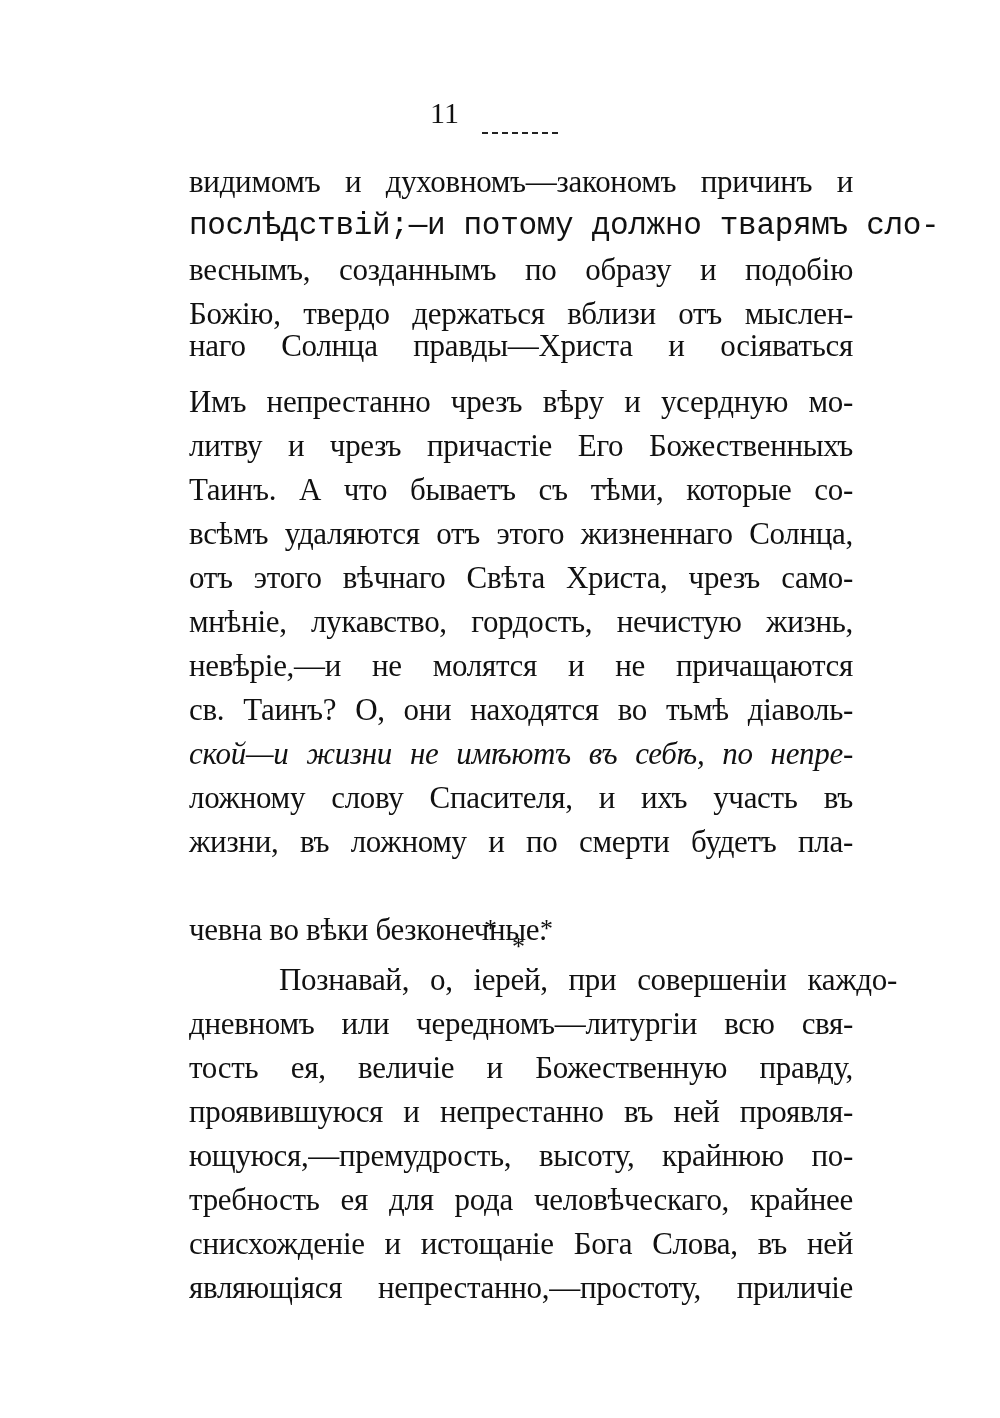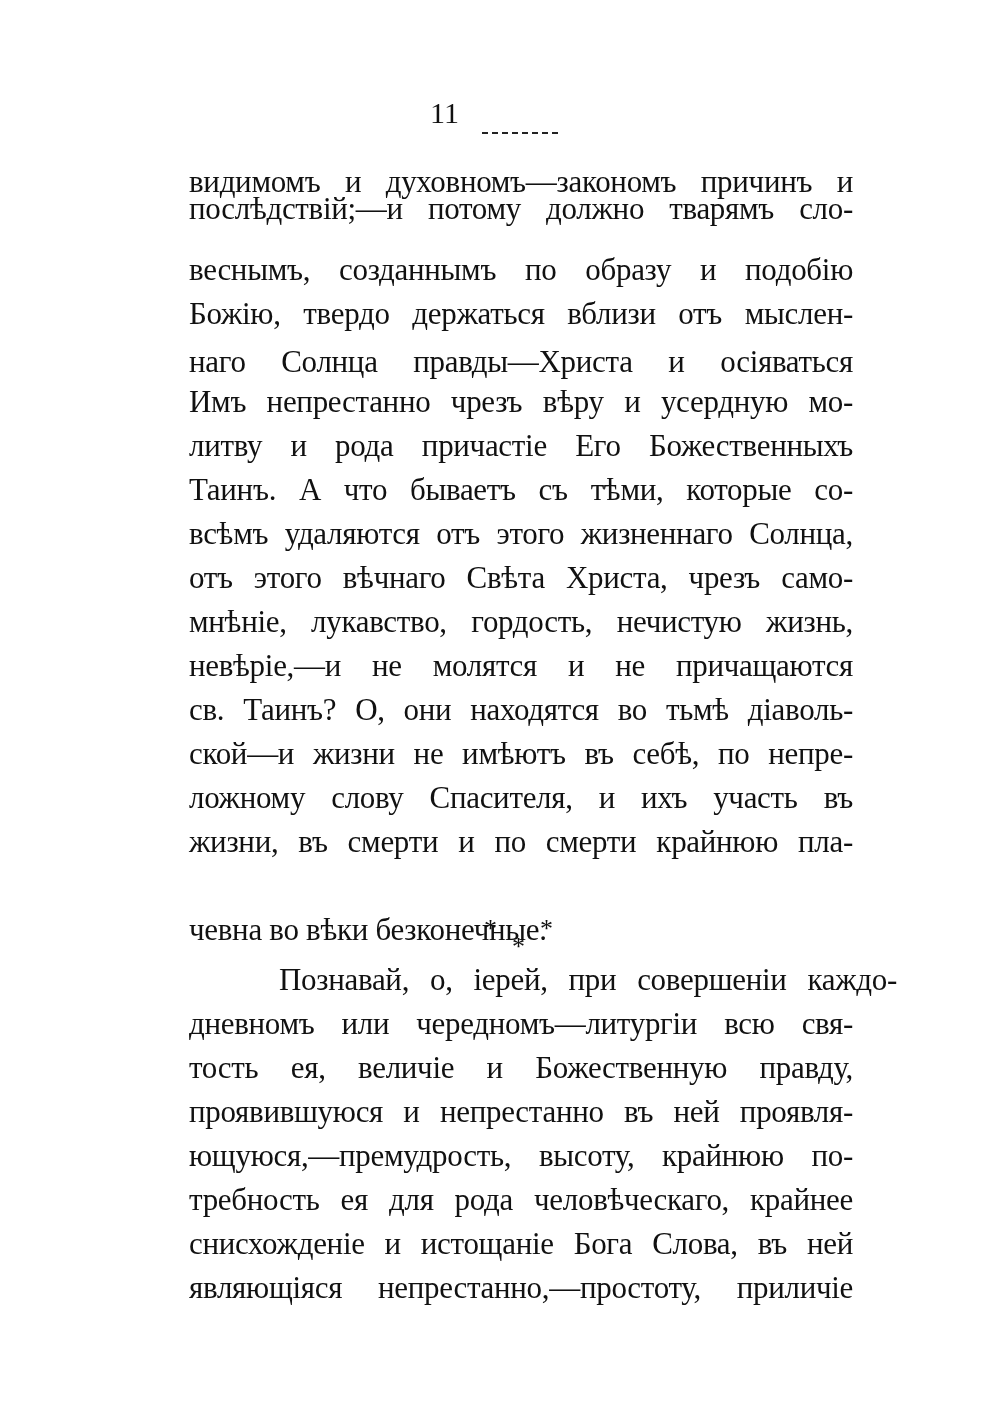--- a/index.html
+++ b/index.html
@@ -30,35 +30,35 @@
   .asterism span { position: absolute; font-size: 26px; line-height: 26px; }
 </style>
 </head>
 <body>
 
 <div class="page-number">11</div>
 <div class="page-rule"></div>
 
 <div class="text-block" style="top:160px;">
   <div class="line" style="top:0px;">видимомъ и духовномъ—закономъ причинъ и</div>
-  <div class="line" style="top:27px;">послѣдствій;—и потому должно тварямъ сло-</div>
+  <div class="line" style="top:44px;font-family:Liberation Mono, monospace;">послѣдствій;—и потому должно тварямъ сло-</div>
   <div class="line" style="top:88px;">веснымъ, созданнымъ по образу и подобію</div>
   <div class="line" style="top:132px;">Божію, твердо держаться вблизи отъ мыслен-</div>
-  <div class="line" style="top:180px;">наго Солнца правды—Христа и осіяваться</div>
+  <div class="line" style="top:164px;">наго Солнца правды—Христа и осіяваться</div>
   <div class="line" style="top:220px;">Имъ непрестанно чрезъ вѣру и усердную мо-</div>
-  <div class="line" style="top:264px;">литву и рода причастіе Его Божественныхъ</div>
+  <div class="line" style="top:264px;">литву и чрезъ причастіе Его Божественныхъ</div>
   <div class="line" style="top:308px;">Таинъ. А что бываетъ съ тѣми, которые со-</div>
   <div class="line" style="top:352px;">всѣмъ удаляются отъ этого жизненнаго Солнца,</div>
   <div class="line" style="top:396px;">отъ этого вѣчнаго Свѣта Христа, чрезъ само-</div>
   <div class="line" style="top:440px;">мнѣніе, лукавство, гордость, нечистую жизнь,</div>
   <div class="line" style="top:484px;">невѣріе,—и не молятся и не причащаются</div>
   <div class="line" style="top:528px;">св. Таинъ? О, они находятся во тьмѣ діаволь-</div>
-  <div class="line" style="top:572px;">ской—и жизни не имѣютъ въ себѣ, по непре-</div>
+  <div class="line" style="top:572px;font-style:italic;">ской—и жизни не имѣютъ въ себѣ, по непре-</div>
   <div class="line" style="top:616px;">ложному слову Спасителя, и ихъ участь въ</div>
-  <div class="line" style="top:660px;">жизни, въ смерти и по смерти крайнюю пла-</div>
+  <div class="line" style="top:660px;">жизни, въ ложному и по смерти будетъ пла-</div>
   <div class="line last" style="top:704px;">чевна во вѣки безконечные.</div>
 </div>
 
 <div class="asterism">
   <span style="left:484px; top:4px;">*</span>
   <span style="left:540px; top:4px;">*</span>
   <span style="left:512px; top:22px;">*</span>
 </div>
 
 <div class="text-block" style="top:958px;">

